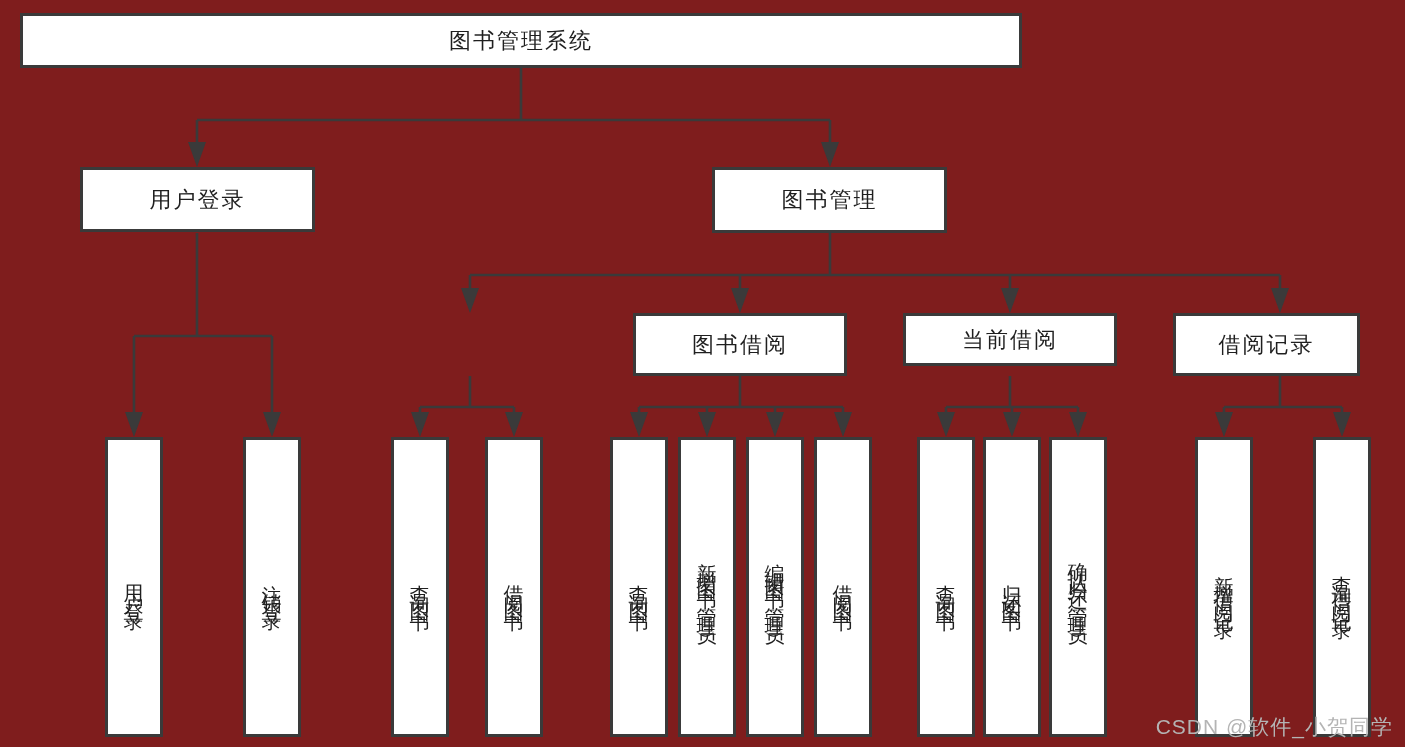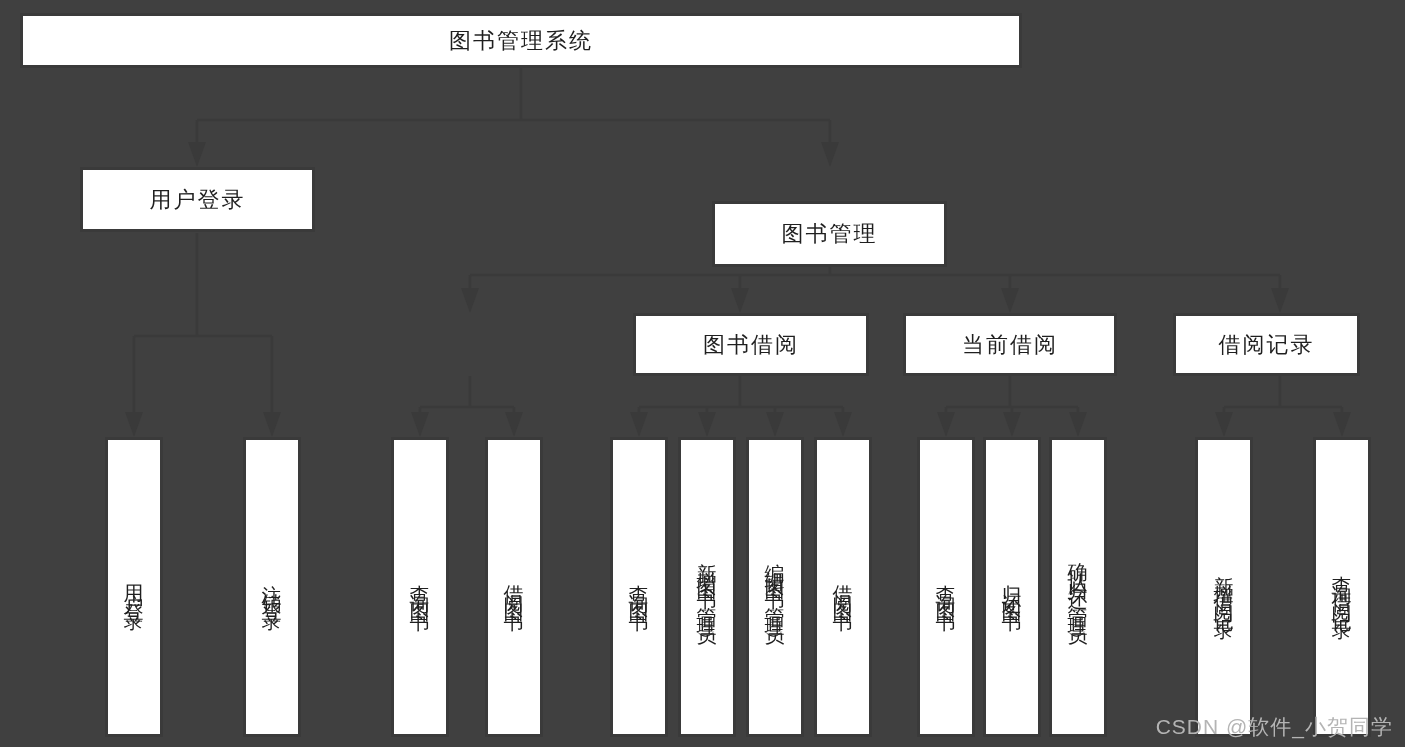--- a/index.html
+++ b/index.html
@@ -5,21 +5,21 @@
   html, body {
     margin: 0;
     padding: 0;
     background: #ffffff;
     font-family: "Liberation Sans", "DejaVu Sans", sans-serif;
   }
   .canvas {
     position: relative;
     width: 1405px;
     height: 747px;
-    background: #404040;
+    background: #7f1d1d;
     overflow: hidden;
   }
   .connectors {
     position: absolute;
     left: 0;
     top: 0;
     width: 1405px;
     height: 747px;
   }
   .hbox {
@@ -63,24 +63,24 @@
     font-size: 21px;
     color: #b4b4b4;
     letter-spacing: 1px;
     white-space: nowrap;
     margin-left: 45px;
   }
 
   
   #n-root   { left: 20px;   top: 13px;  width: 1002px; height: 55px; }
   #n-ul     { left: 80px;   top: 167px; width: 235px;  height: 65px; }
-  #n-bm     { left: 712px;  top: 167px; width: 235px;  height: 66px; margin-top: 34px; }
+  #n-bm     { left: 712px;  top: 167px; width: 235px;  height: 66px; }
   #n-nb     { left: 363px;  top: 313px; width: 214px;  height: 63px; }
-  #n-bb     { left: 633px;  top: 313px; width: 236px;  height: 63px; }
-  #n-cb     { left: 903px;  top: 313px; width: 214px;  height: 63px; }
+  #n-bb     { left: 633px;  top: 313px; width: 214px;  height: 63px; }
+  #n-cb     { left: 903px;  top: 313px; width: 214px;  height: 53px; }
   #n-br     { left: 1173px; top: 313px; width: 187px;  height: 63px; }
 
   #l-ul-login  { left: 105px; }
   #l-ul-logout { left: 243px; }
   #l-nb-query  { left: 391px; }
   #l-nb-borrow { left: 485px; }
   #l-bb-query  { left: 610px; }
   #l-bb-add    { left: 678px; }
   #l-bb-edit   { left: 746px; }
   #l-bb-borrow { left: 814px; }

